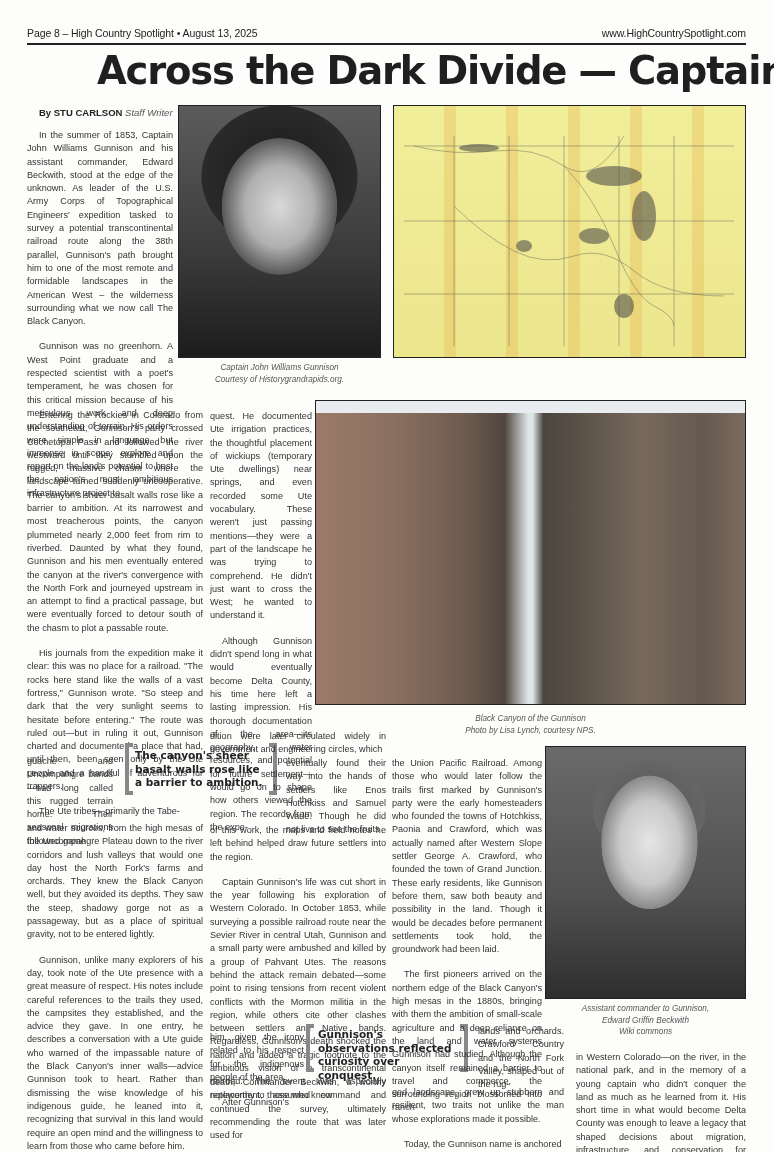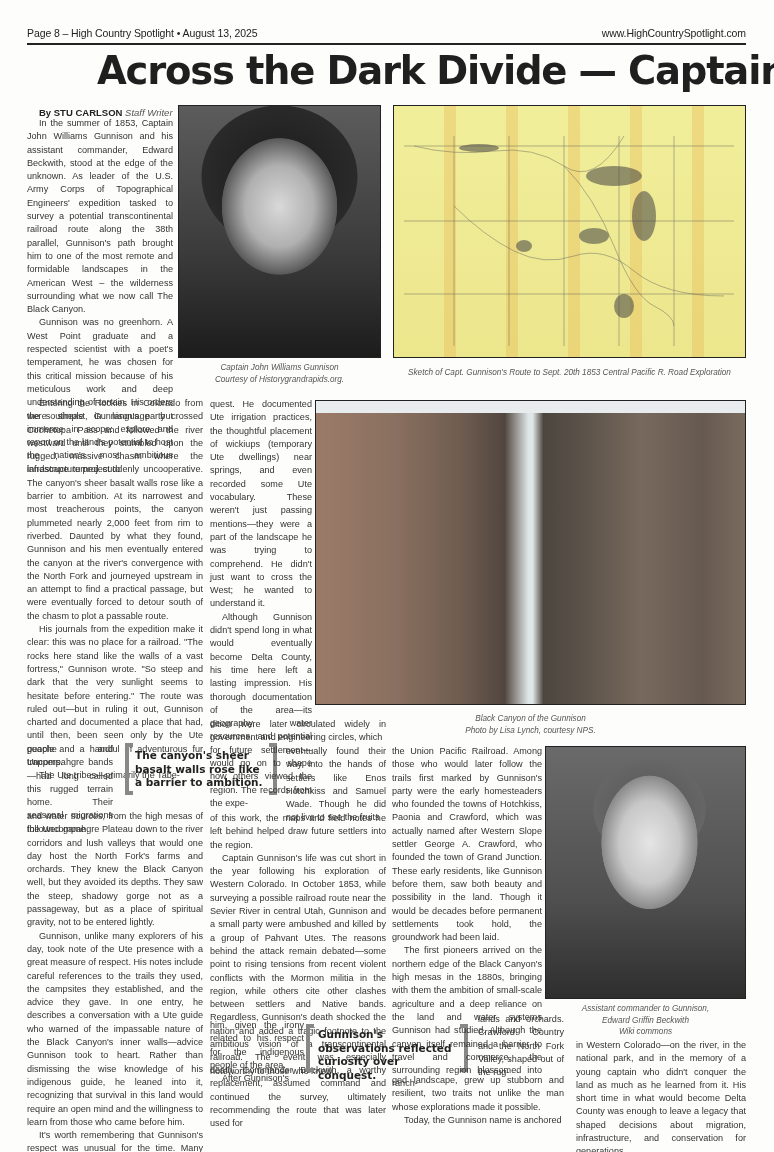--- a/index.html
+++ b/index.html
@@ -13,21 +13,21 @@
   .header-right { right:28px; }
   .header-rule { left:27px; top:43px; width:719px; height:1.5px; background:#222; }
 
   .headline { left:97px; top:48px; width:650px; font-family:"DejaVu Sans", sans-serif; font-weight:bold; font-size:38.5px; color:#1f1f1f; letter-spacing:-1.2px; white-space:nowrap; line-height:46px; text-align:right; transform:scaleX(1); }
 
   .byline { left:39px; top:107px; font-size:9.5px; }
   .byline b { font-weight:bold; color:#222; }
   .byline i { color:#555; font-style:italic; }
 
   .col { font-size:9.1px; line-height:13.3px; color:#333; text-align:justify; }
-  .col p { text-indent:12px; }
+  .col p { text-indent:12px;margin-top:12px; }
   .col p.noindent { text-indent:0; }
 
   .photo { border:1px solid #222; overflow:hidden; }
   .caption { font-size:8.2px; font-style:italic; color:#555; text-align:center; line-height:11.5px; }
 
   .pullquote { text-align:left; font-family:"DejaVu Sans", sans-serif; font-weight:bold; color:#222; font-size:10.5px; line-height:13.5px; }
   .bracket-l, .bracket-r { position:absolute; top:0; width:8px; height:100%; border:4px solid #888; }
   .bracket-l { left:0; border-right:none; }
   .bracket-r { right:0; border-left:none; }
 
@@ -113,21 +113,20 @@
       <ellipse cx="85" cy="42" rx="20" ry="4"></ellipse>
         <ellipse cx="220" cy="70" rx="28" ry="10"></ellipse>
         <ellipse cx="250" cy="110" rx="12" ry="25"></ellipse>
       <ellipse cx="200" cy="130" rx="15" ry="8"></ellipse>
         <ellipse cx="230" cy="200" rx="10" ry="12"></ellipse>
         <ellipse cx="130" cy="140" rx="8" ry="6"></ellipse>
     </g>
   </svg>
 </div>
 <div class="abs caption" style="left:393px; top:367px; width:353px;">
-  <div>Sketch of Capt. Gunnison's Route to Sept. 20th 1853 Central Pacific R. Road Exploration</div>
 </div>
 
 <div class="abs col" style="left:210px; top:398px; width:102px;">
   <p class="noindent">quest. He documented Ute irrigation practices, the thoughtful placement of wickiups (temporary Ute dwellings) near springs, and even recorded some Ute vocabulary. These weren't just passing mentions—they were a part of the landscape he was trying to comprehend. He didn't just want to cross the West; he wanted to understand it.</p>
   <p>Although Gunnison didn't spend long in what would eventually become Delta County, his time here left a lasting impression. His thorough documentation of the area—its geography, water resources, and potential for future settlement—would go on to shape how others viewed the region. The records from the expe-</p>
 </div>
 <div class="abs col" style="left:210px; top:718px; width:176px;">
   <p class="noindent">dition were later circulated widely in government and engineering circles, which</p>
 </div>
 <div class="abs col" style="left:286px; top:745px; width:100px;">

